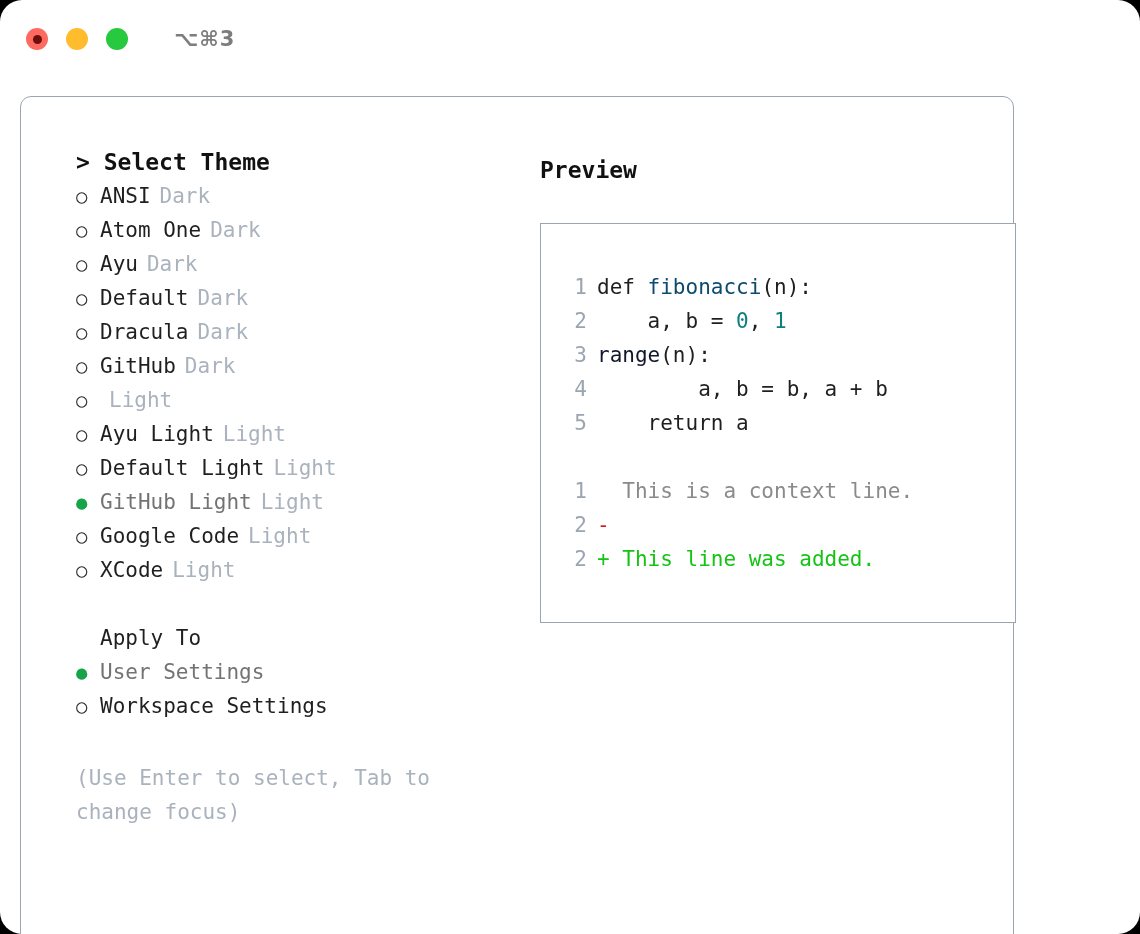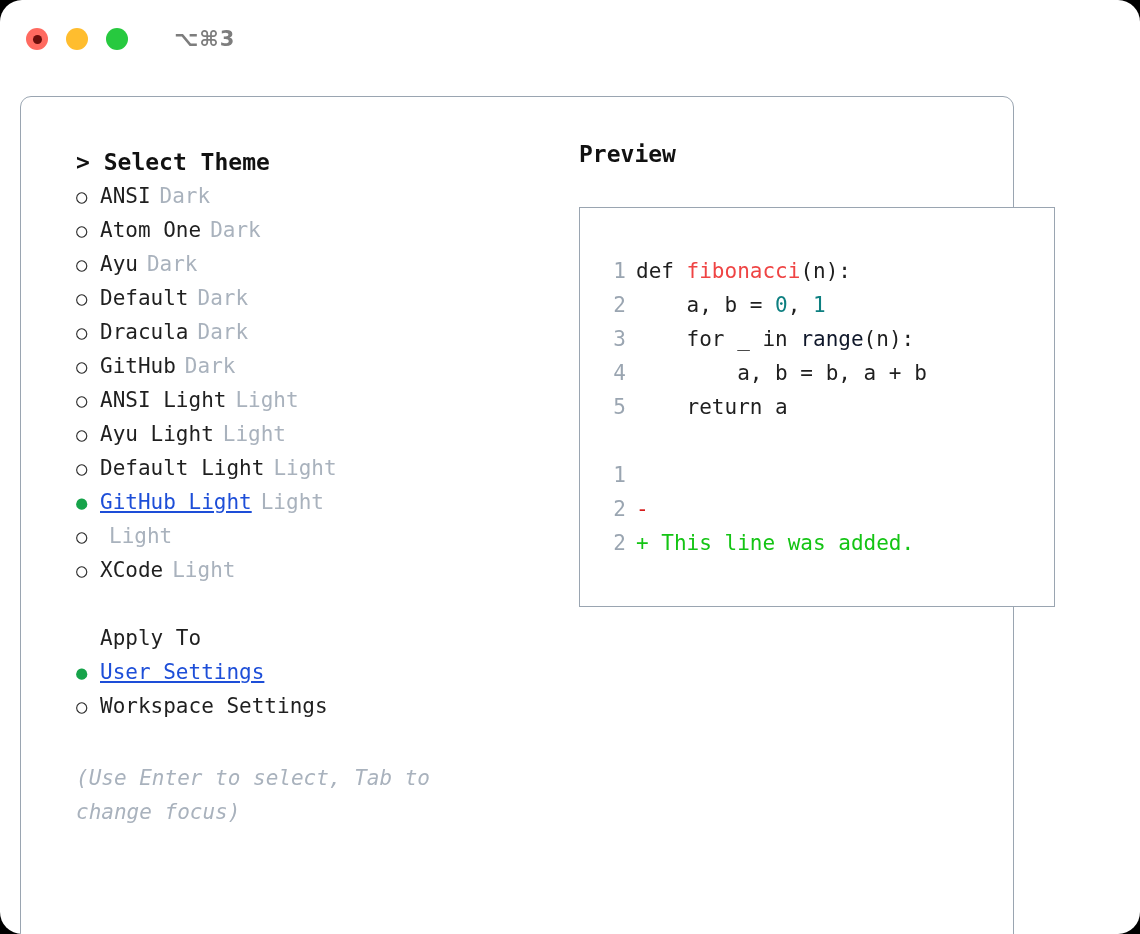--- a/index.html
+++ b/index.html
@@ -113,21 +113,21 @@
     white-space: pre;
   }
   .marker {
     width: 24px;
     flex: 0 0 24px;
     color: #2e2e2e;
     font-size: 19px;
   }
   .marker.sel { color: #16a34a; }
   .row-label { color: #1f1f1f; }
-  .row.selected .row-label { color: #1d4ed8; text-decoration: underline; }
+  .row.selected .row-label { color: #737373; }
   .row-tag {
     color: #a9b2bd;
     margin-left: 9px;
   }
 
   .section-head {
     display: flex;
     line-height: 34px;
     height: 34px;
     font-size: 21px;
@@ -139,30 +139,28 @@
   .spacer-row { height: 34px; }
 
   .hint {
     position: absolute;
     left: 16px;
     top: 664px;
     width: 410px;
     font-size: 21px;
     line-height: 34px;
     color: #a9b2bd;
-    font-style: italic;
   }
 
   
   .right-col {
     position: absolute;
     left: 480px;
-    top: 40px;
+    top: 56px;
     width: 486px;
-    margin-left: 39px;
   }
   .preview-box {
     margin-top: 36px;
     width: 476px;
     height: 400px;
     border: 1.6px solid #9aa5b1;
     box-sizing: border-box;
     background: #ffffff;
     padding: 46px 0 0 18px;
   }
@@ -175,21 +173,21 @@
     white-space: pre;
   }
   .lineno {
     width: 28px;
     flex: 0 0 28px;
     text-align: right;
     color: #9aa5b1;
     margin-right: 10px;
   }
   .code-text { color: #1f1f1f; }
-  .tok-fn   { color: #ef4444; }
+  .tok-fn   { color: #0c4a6e; }
   .tok-call { color: #0f172a; }
   .tok-num  { color: #0d7f80; }
   .blank-line { height: 34px; }
   .diff-ctx { color: #8a8a8a; }
   .diff-del { color: #d61b1b; }
   .diff-add { color: #14c414; }
 </style>
 </head>
 <body>
 
@@ -209,25 +207,25 @@
 
       <div class="left-col">
         <div class="heading">&gt; Select Theme</div>
         <div class="list" id="theme-list">
             <div class="row"><span class="marker">○</span><span class="row-label">ANSI</span><span class="row-tag">Dark</span></div>
             <div class="row"><span class="marker">○</span><span class="row-label">Atom One</span><span class="row-tag">Dark</span></div>
             <div class="row"><span class="marker">○</span><span class="row-label">Ayu</span><span class="row-tag">Dark</span></div>
             <div class="row"><span class="marker">○</span><span class="row-label">Default</span><span class="row-tag">Dark</span></div>
             <div class="row"><span class="marker">○</span><span class="row-label">Dracula</span><span class="row-tag">Dark</span></div>
             <div class="row"><span class="marker">○</span><span class="row-label">GitHub</span><span class="row-tag">Dark</span></div>
-            <div class="row"><span class="marker">○</span><span class="row-label">ANSI Light</span><span class="row-tag">Light</span></div>
+            <div class="row"><span class="marker">○</span><span class="row-tag">Light</span></div>
             <div class="row"><span class="marker">○</span><span class="row-label">Ayu Light</span><span class="row-tag">Light</span></div>
             <div class="row"><span class="marker">○</span><span class="row-label">Default Light</span><span class="row-tag">Light</span></div>
             <div class="row selected"><span class="marker sel">●</span><span class="row-label">GitHub Light</span><span class="row-tag">Light</span></div>
-            <div class="row"><span class="marker">○</span><span class="row-tag">Light</span></div>
+            <div class="row"><span class="marker">○</span><span class="row-label">Google Code</span><span class="row-tag">Light</span></div>
             <div class="row"><span class="marker">○</span><span class="row-label">XCode</span><span class="row-tag">Light</span></div>
           </div>
         <div class="spacer-row"></div>
         <div class="section-head">
           <span class="marker">○</span>
           <span>Apply To</span>
         </div>
         <div class="list" id="apply-list">
             <div class="row selected"><span class="marker sel">●</span><span class="row-label">User Settings</span></div>
             <div class="row"><span class="marker">○</span><span class="row-label">Workspace Settings</span></div>
@@ -235,27 +233,27 @@
       </div>
 
       <div class="hint">(Use Enter to select, Tab to change focus)</div>
 
       <div class="right-col">
         <div class="heading">Preview</div>
         <div class="preview-box">
           <div id="code-block">
               <div class="code-line"><span class="lineno">1</span><span class="code-text">def </span><span class="tok-fn">fibonacci</span><span class="code-text">(n):</span></div>
               <div class="code-line"><span class="lineno">2</span><span class="code-text">    a, b = </span><span class="tok-num">0</span><span class="code-text">, </span><span class="tok-num">1</span></div>
-              <div class="code-line"><span class="lineno">3</span><span class="code-text">    for _ in </span><span class="tok-call">range</span><span class="code-text">(n):</span></div>
+              <div class="code-line"><span class="lineno">3</span><span class="tok-call">range</span><span class="code-text">(n):</span></div>
               <div class="code-line"><span class="lineno">4</span><span class="code-text">        a, b = b, a + b</span></div>
               <div class="code-line"><span class="lineno">5</span><span class="code-text">    return a</span></div>
             </div>
           <div class="blank-line"></div>
           <div id="diff-block">
-              <div class="code-line"><span class="lineno">1</span><span class="diff-ctx">  </span></div>
+              <div class="code-line"><span class="lineno">1</span><span class="diff-ctx">  </span><span class="diff-ctx">This is a context line.</span></div>
               <div class="code-line"><span class="lineno">2</span><span class="diff-del">- </span></div>
               <div class="code-line"><span class="lineno">2</span><span class="diff-add">+ </span><span class="diff-add">This line was added.</span></div>
             </div>
         </div>
       </div>
 
     </div>
   </div>
 </div>
 

